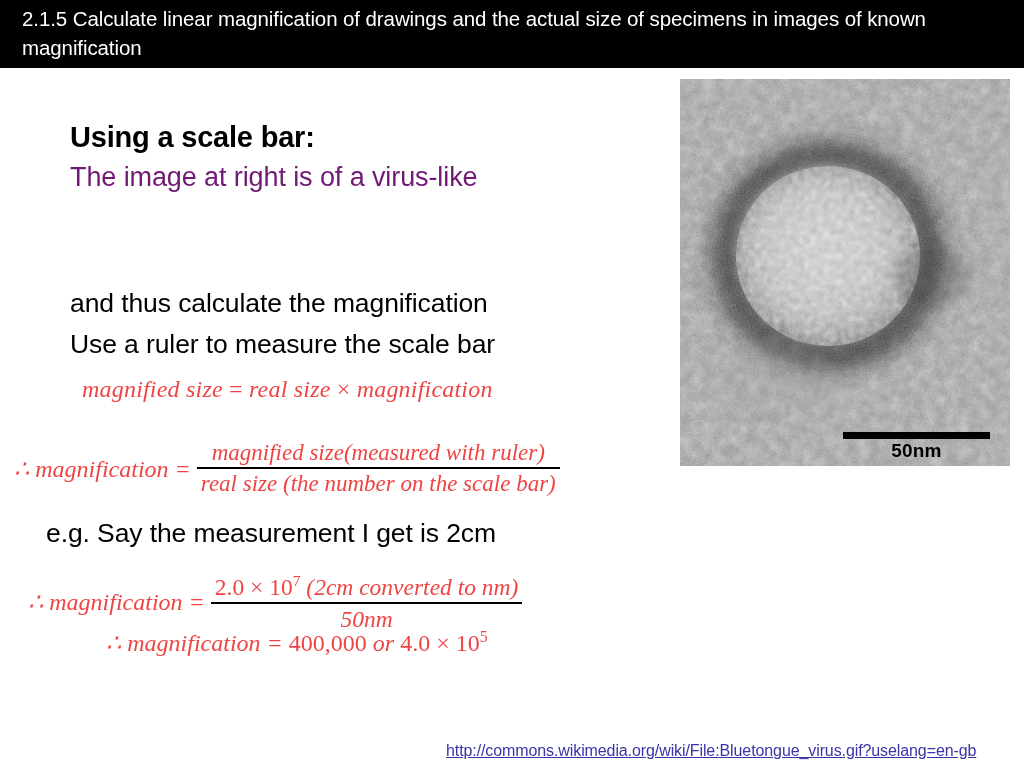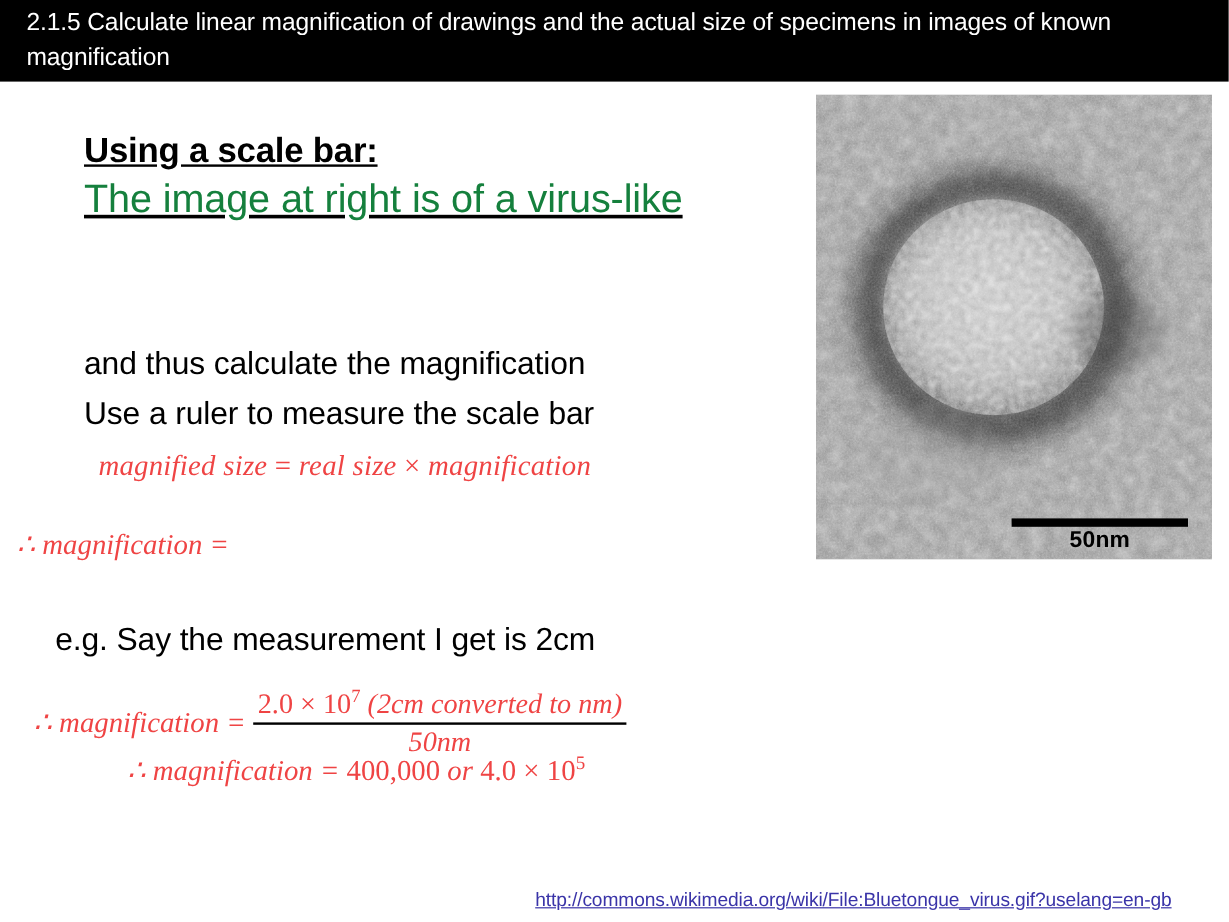--- a/index.html
+++ b/index.html
@@ -19,27 +19,27 @@
   }
   .header-title{
     color:#ffffff;
     font-size:20.5px;
     line-height:29px;
     font-weight:400;
     letter-spacing:-0.1px;
   }
 
   
-  .lead-block{ position:absolute; left:70px; top:106px; width:580px;text-decoration:underline; }
+  .lead-block{ position:absolute; left:70px; top:117px; width:580px; }
   .lead-heading{
     font-size:29px; font-weight:bold; line-height:40px; color:#000;
     letter-spacing:-0.2px;
   }
   .lead-para{
-    font-size:33px; line-height:40px; color:#15803d; font-weight:400;
+    font-size:27px; line-height:40px; color:#701a75; font-weight:400;
     letter-spacing:-0.1px;
   }
   .para-two{ position:absolute; left:70px; top:283px; width:580px;
     font-size:26.5px; line-height:41px; color:#000; letter-spacing:-0.1px; }
 
   
   .math{ font-family:"Liberation Serif", serif; font-style:italic; color:#ef4444; }
   .eq1{
     position:absolute; left:82px; top:376px;
     font-size:24px; letter-spacing:0.2px; white-space:nowrap;
@@ -126,20 +126,25 @@
 <div class="math eq1">
   <span>magnified size</span>
   <span class="op">=</span>
   <span>real size</span>
   <span class="op">×</span>
   <span>magnification</span>
 </div>
 
 <div class="math eq2">
   <span class="lhs">∴ magnification =</span>
+  <span class="frac">
+    <span class="num">magnified size(measured with ruler)</span>
+    <span class="bar"></span>
+    <span class="den">real size (the number on the scale bar)</span>
+  </span>
 </div>
 
 <div class="eg-line">e.g. Say the measurement I get is 2cm</div>
 
 <div class="math eq3">
   <span class="lhs">∴ magnification =</span>
   <span class="frac">
     <span class="num">
       <span class="upright">2.0 × 10</span><sup>7</sup>
       <span>(2cm converted to nm)</span>

